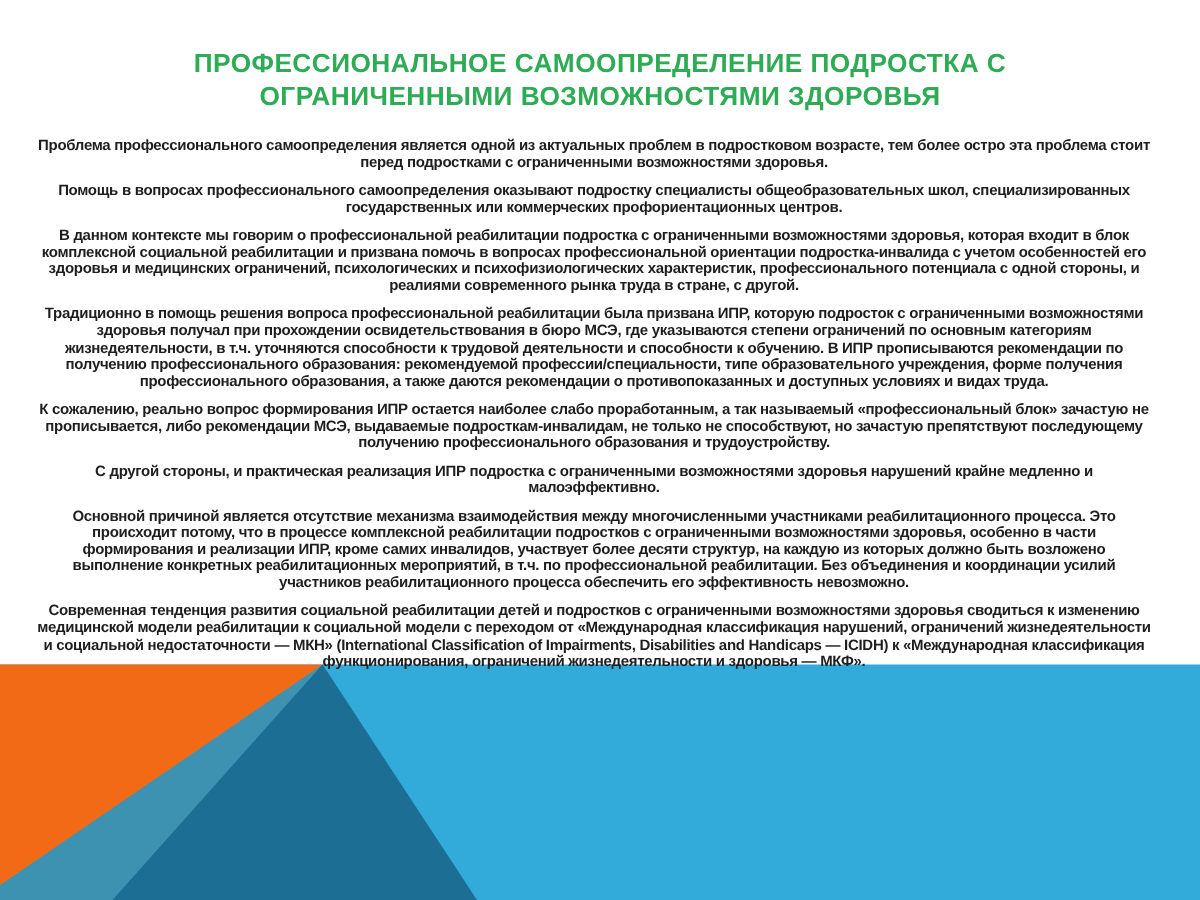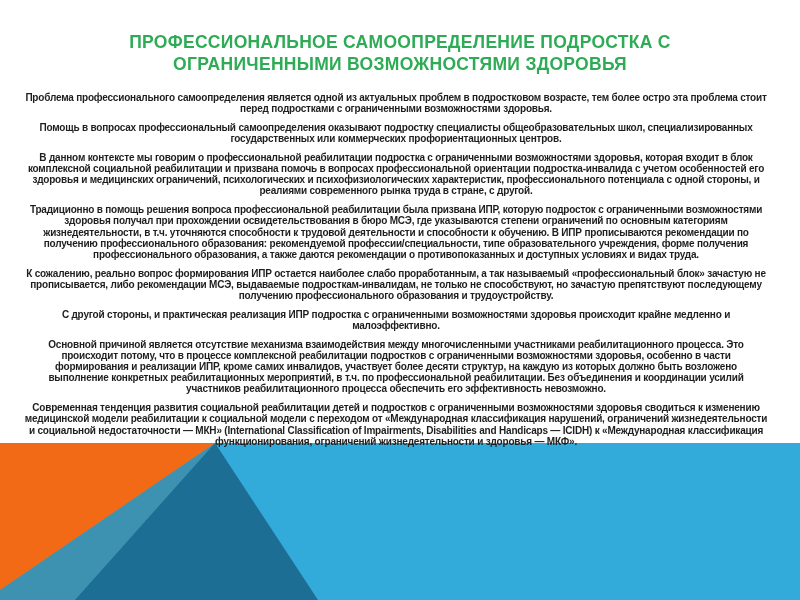--- a/index.html
+++ b/index.html
@@ -49,23 +49,23 @@
     <polygon points="215,443 0,590 0,600 316,600" fill="#3C92B0"></polygon>
     <polygon points="215,443 75,600 318,600" fill="#1D6E94"></polygon>
     <polygon points="0,443 215,443 0,590" fill="#F26A15"></polygon>
   </svg>
 
   <div class="content">
     <div class="title">Профессиональное самоопределение подростка с ограниченными возможностями здоровья</div>
 
     <div class="body-text">
       <p>Проблема профессионального самоопределения является одной из актуальных проблем в подростковом возрасте, тем более остро эта проблема стоит перед подростками с ограниченными возможностями здоровья.</p>
-      <p>Помощь в вопросах профессиональный самоопределения оказывают подростку специалисты общеобразовательных школ, специализированных государственных или коммерческих профориентационных центров.</p>
+      <p>Помощь в вопросах профессионального самоопределения оказывают подростку специалисты общеобразовательных школ, специализированных государственных или коммерческих профориентационных центров.</p>
       <p>В данном контексте мы говорим о профессиональной реабилитации подростка с ограниченными возможностями здоровья, которая входит в блок комплексной социальной реабилитации и призвана помочь в вопросах профессиональной ориентации подростка-инвалида с учетом особенностей его здоровья и медицинских ограничений, психологических и психофизиологических характеристик, профессионального потенциала с одной стороны, и реалиями современного рынка труда в стране, с другой.</p>
       <p>Традиционно в помощь решения вопроса профессиональной реабилитации была призвана ИПР, которую подросток с ограниченными возможностями здоровья получал при прохождении освидетельствования в бюро МСЭ, где указываются степени ограничений по основным категориям жизнедеятельности, в т.ч. уточняются способности к трудовой деятельности и способности к обучению. В ИПР прописываются рекомендации по получению профессионального образования: рекомендуемой профессии/специальности, типе образовательного учреждения, форме получения профессионального образования, а также даются рекомендации о противопоказанных и доступных условиях и видах труда.</p>
       <p>К сожалению, реально вопрос формирования ИПР остается наиболее слабо проработанным, а так называемый «профессиональный блок» зачастую не прописывается, либо рекомендации МСЭ, выдаваемые подросткам-инвалидам, не только не способствуют, но зачастую препятствуют последующему получению профессионального образования и трудоустройству.</p>
-      <p>С другой стороны, и практическая реализация ИПР подростка с ограниченными возможностями здоровья происходит крайне медленно и малоэффективно.</p>
+      <p>С другой стороны, и практическая реализация ИПР подростка с ограниченными возможностями здоровья нарушений крайне медленно и малоэффективно.</p>
       <p>Основной причиной является отсутствие механизма взаимодействия между многочисленными участниками реабилитационного процесса. Это происходит потому, что в процессе комплексной реабилитации подростков с ограниченными возможностями здоровья, особенно в части формирования и реализации ИПР, кроме самих инвалидов, участвует более десяти структур, на каждую из которых должно быть возложено выполнение конкретных реабилитационных мероприятий, в т.ч. по профессиональной реабилитации. Без объединения и координации усилий участников реабилитационного процесса обеспечить его эффективность невозможно.</p>
       <p>Современная тенденция развития социальной реабилитации детей и подростков с ограниченными возможностями здоровья сводиться к изменению медицинской модели реабилитации к социальной модели с переходом от «Международная классификация нарушений, ограничений жизнедеятельности и социальной недостаточности — МКН» (International Classification of Impairments, Disabilities and Handicaps — ICIDH) к «Международная классификация функционирования, ограничений жизнедеятельности и здоровья — МКФ».</p>
     </div>
   </div>
 
 </div>
 
 </body></html>

